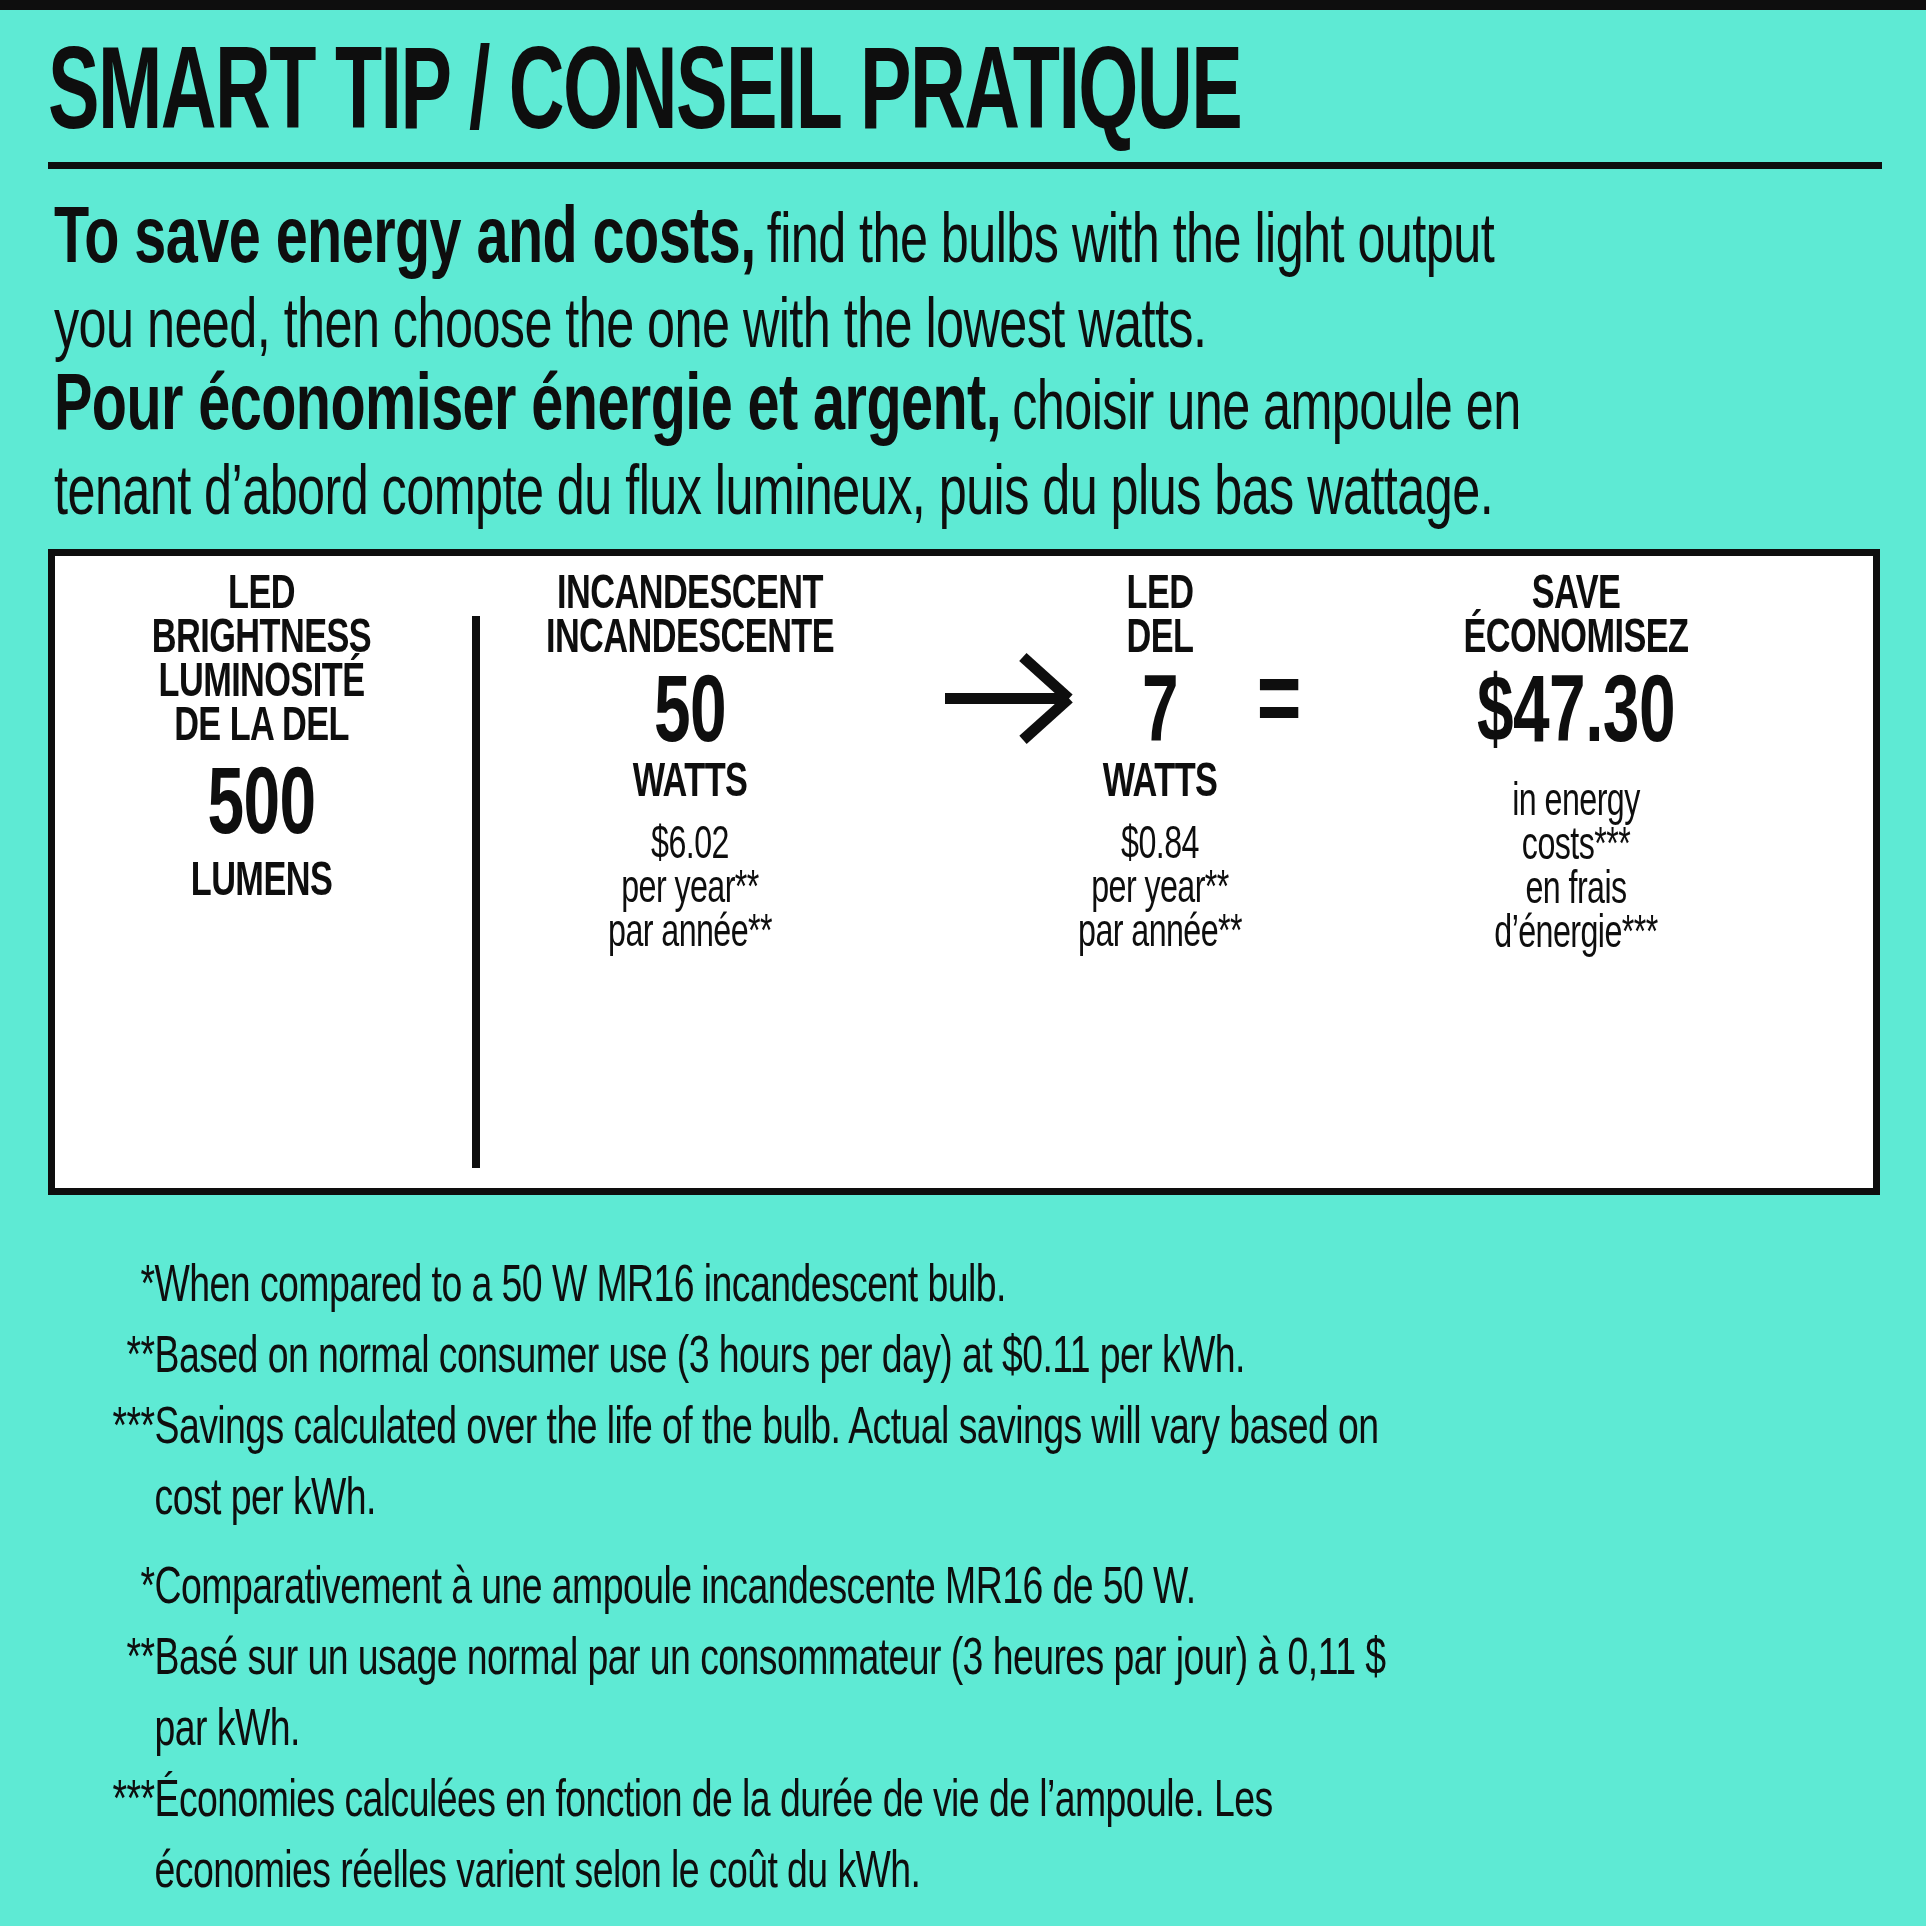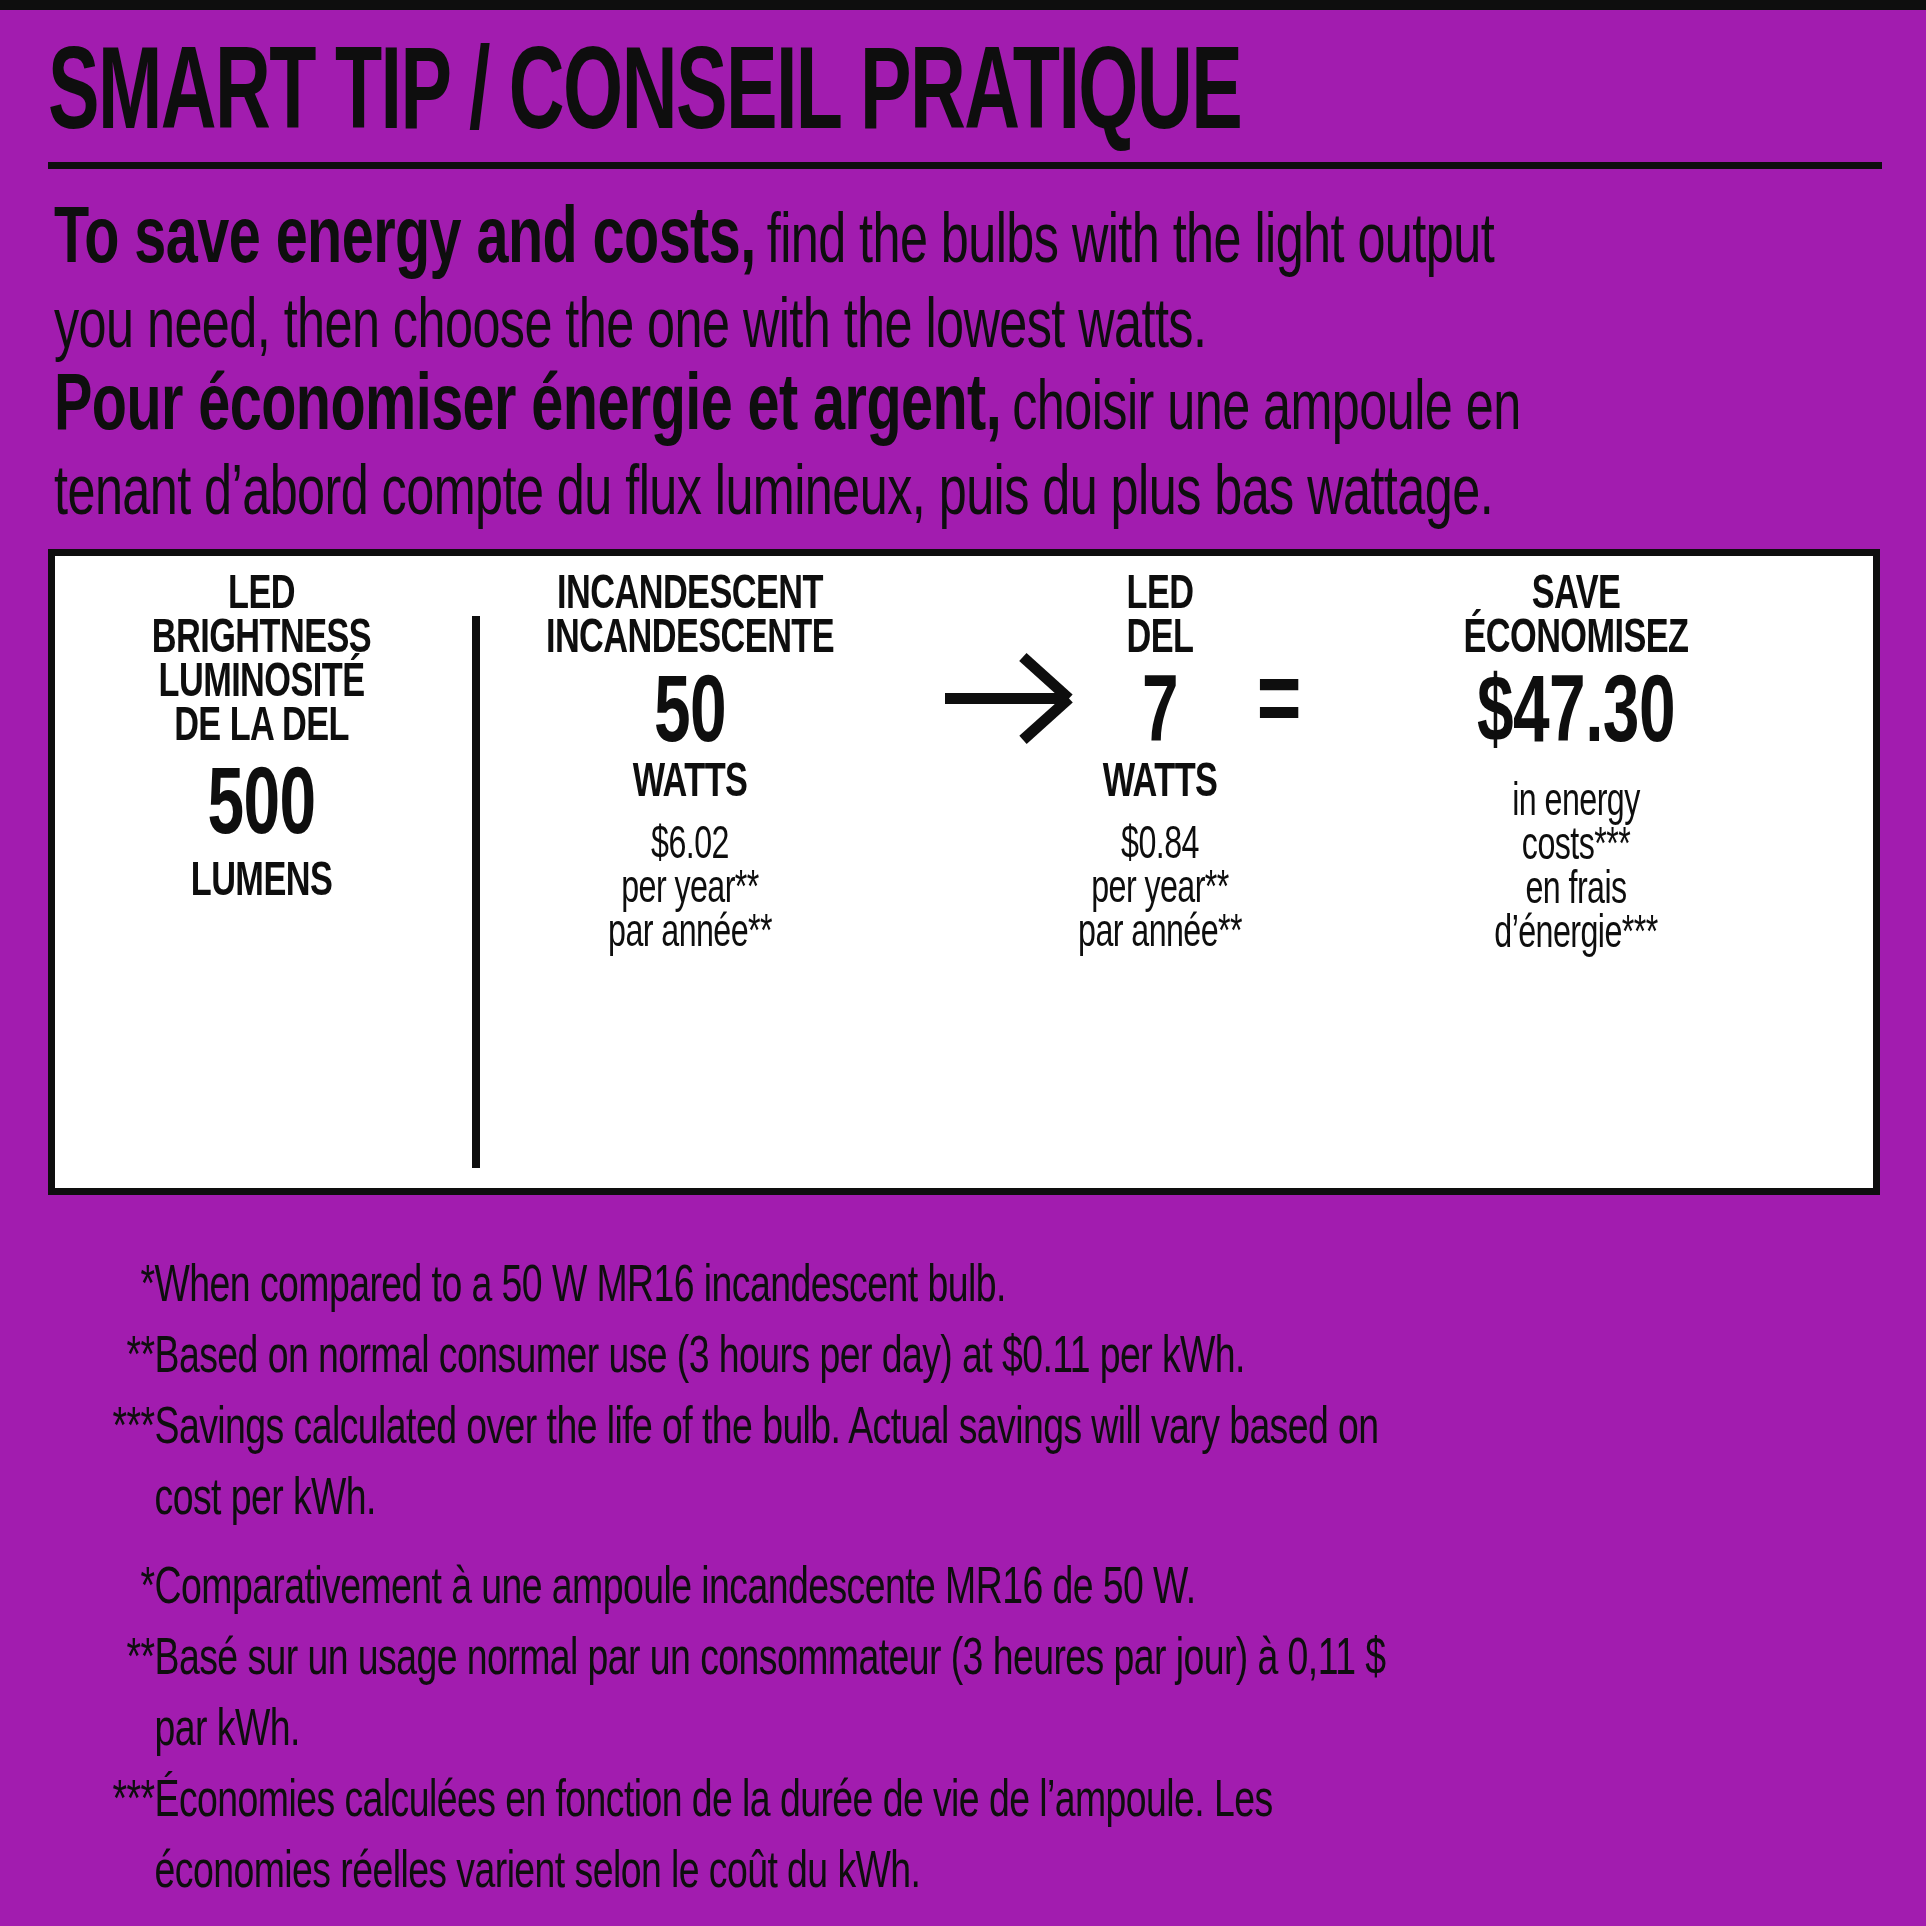--- a/index.html
+++ b/index.html
@@ -1,17 +1,17 @@
 <!DOCTYPE html>
 <html style="font-size:12.3px"><head>
 <meta charset="utf-8">
 <style>
   html,body { margin:0; padding:0; background:#e8e8e8; }
   .page {
-    position:relative; width:1926px; height:1926px; background:#a21caf;
+    position:relative; width:1926px; height:1926px; background:#5eead4;
     color:#0e0e0e; font-family:"Liberation Sans", sans-serif; overflow:hidden;
   }
   .top-edge { position:absolute; left:0; top:0; width:1926px; height:10px; background:#0e0e0e; }
 
   .title {
     position:absolute; left:48px; top:20px; margin:0;
     font-size:117px; font-weight:700; letter-spacing:-2.3px; white-space:nowrap;
     transform:scaleX(0.66); transform-origin:left top;
   }
   .rule { position:absolute; left:48px; top:162px; width:1834px; height:7px; background:#0e0e0e; }

